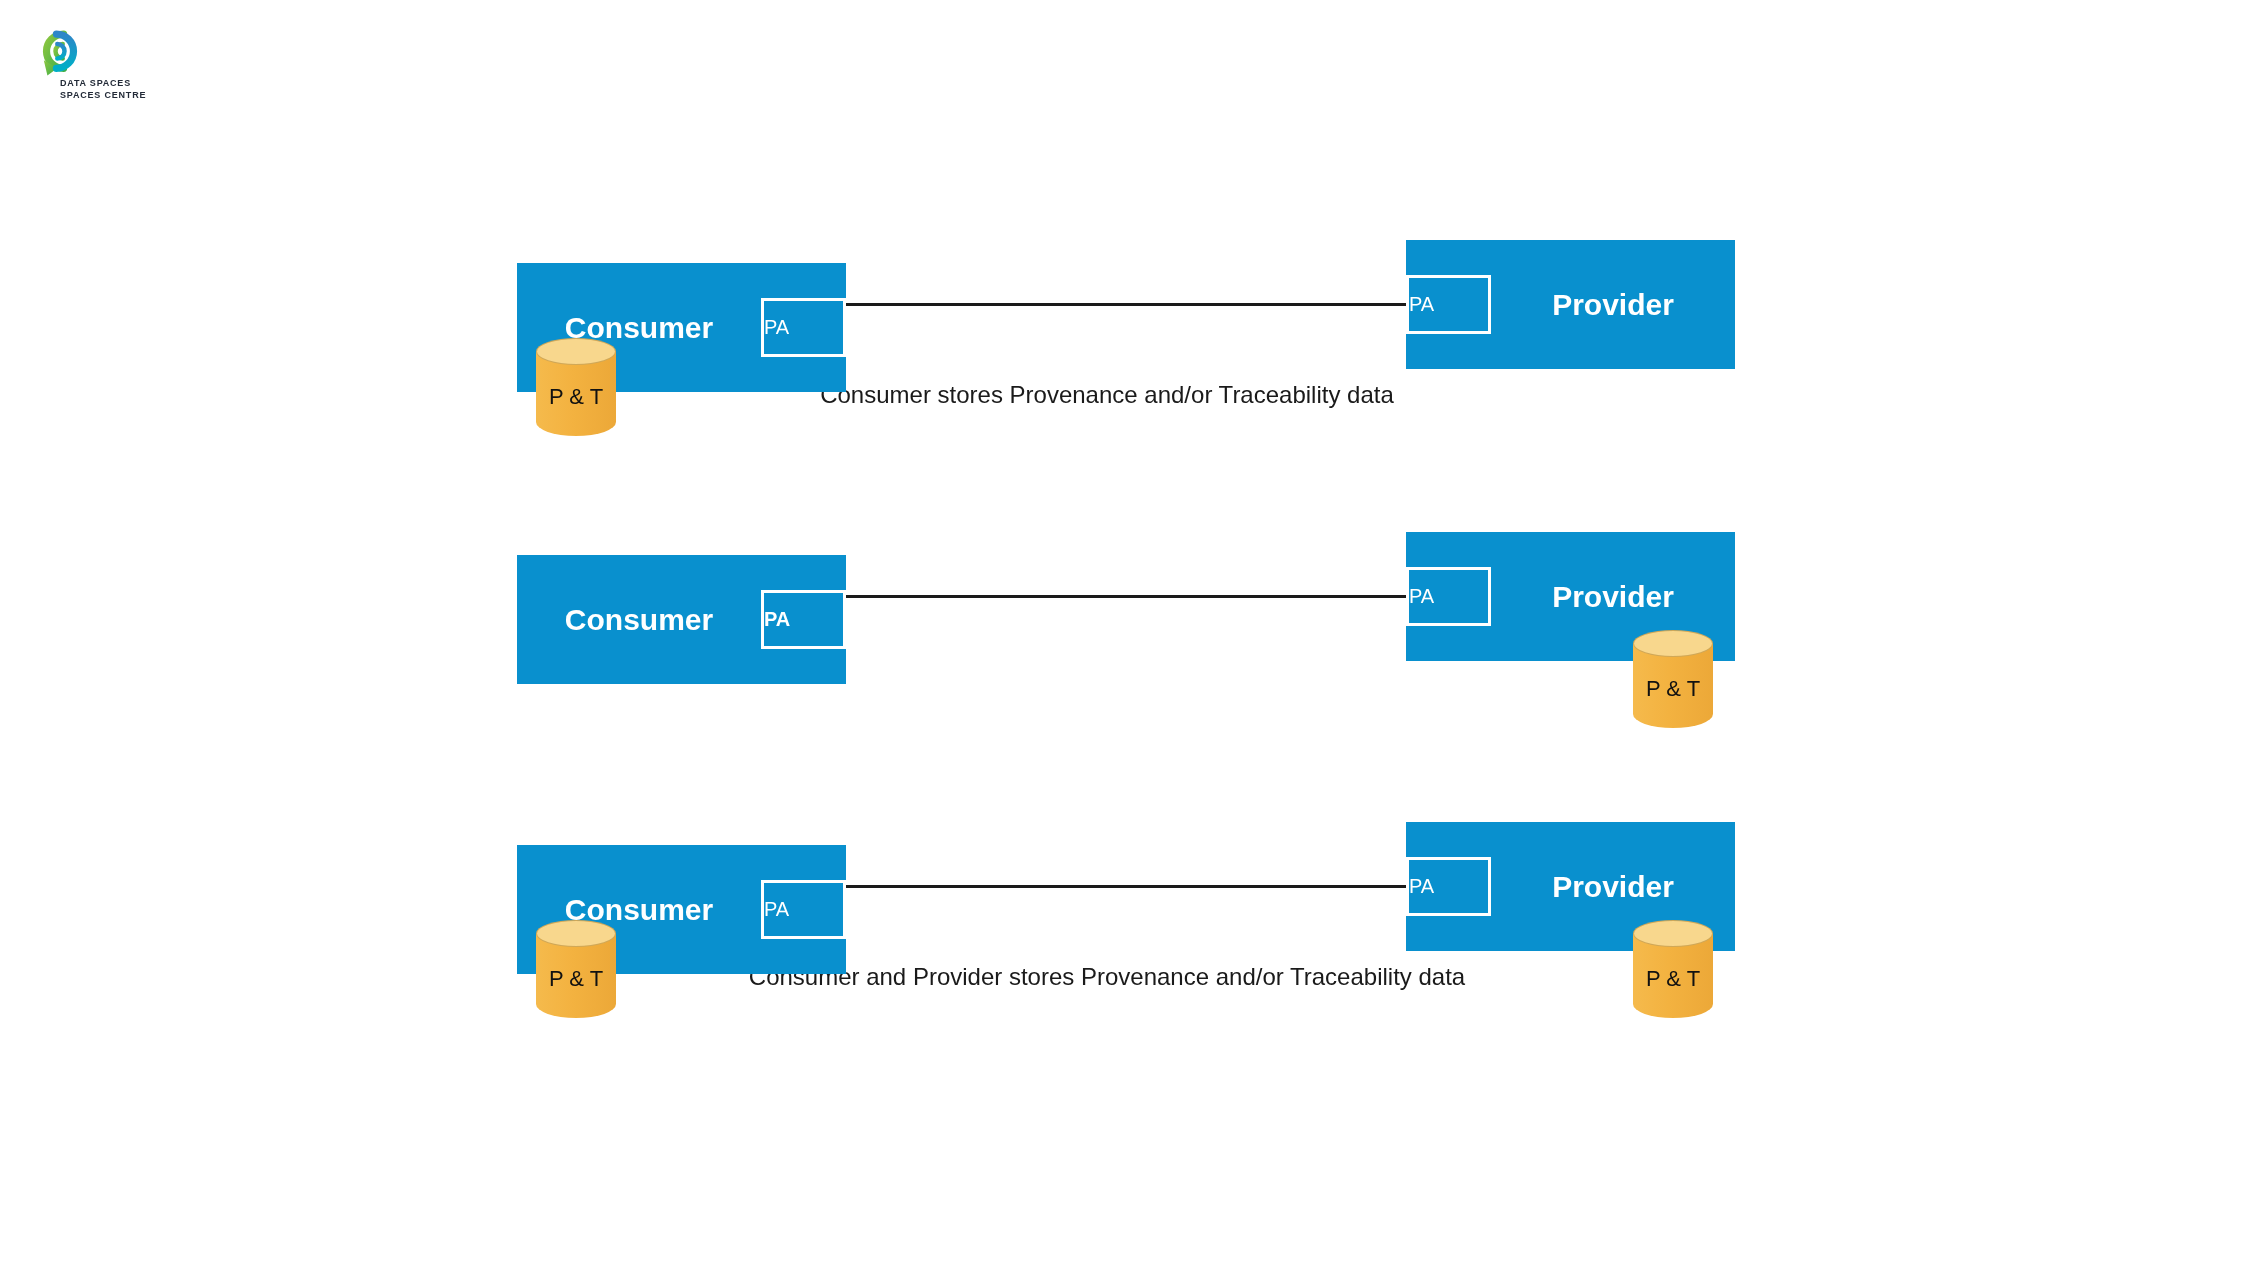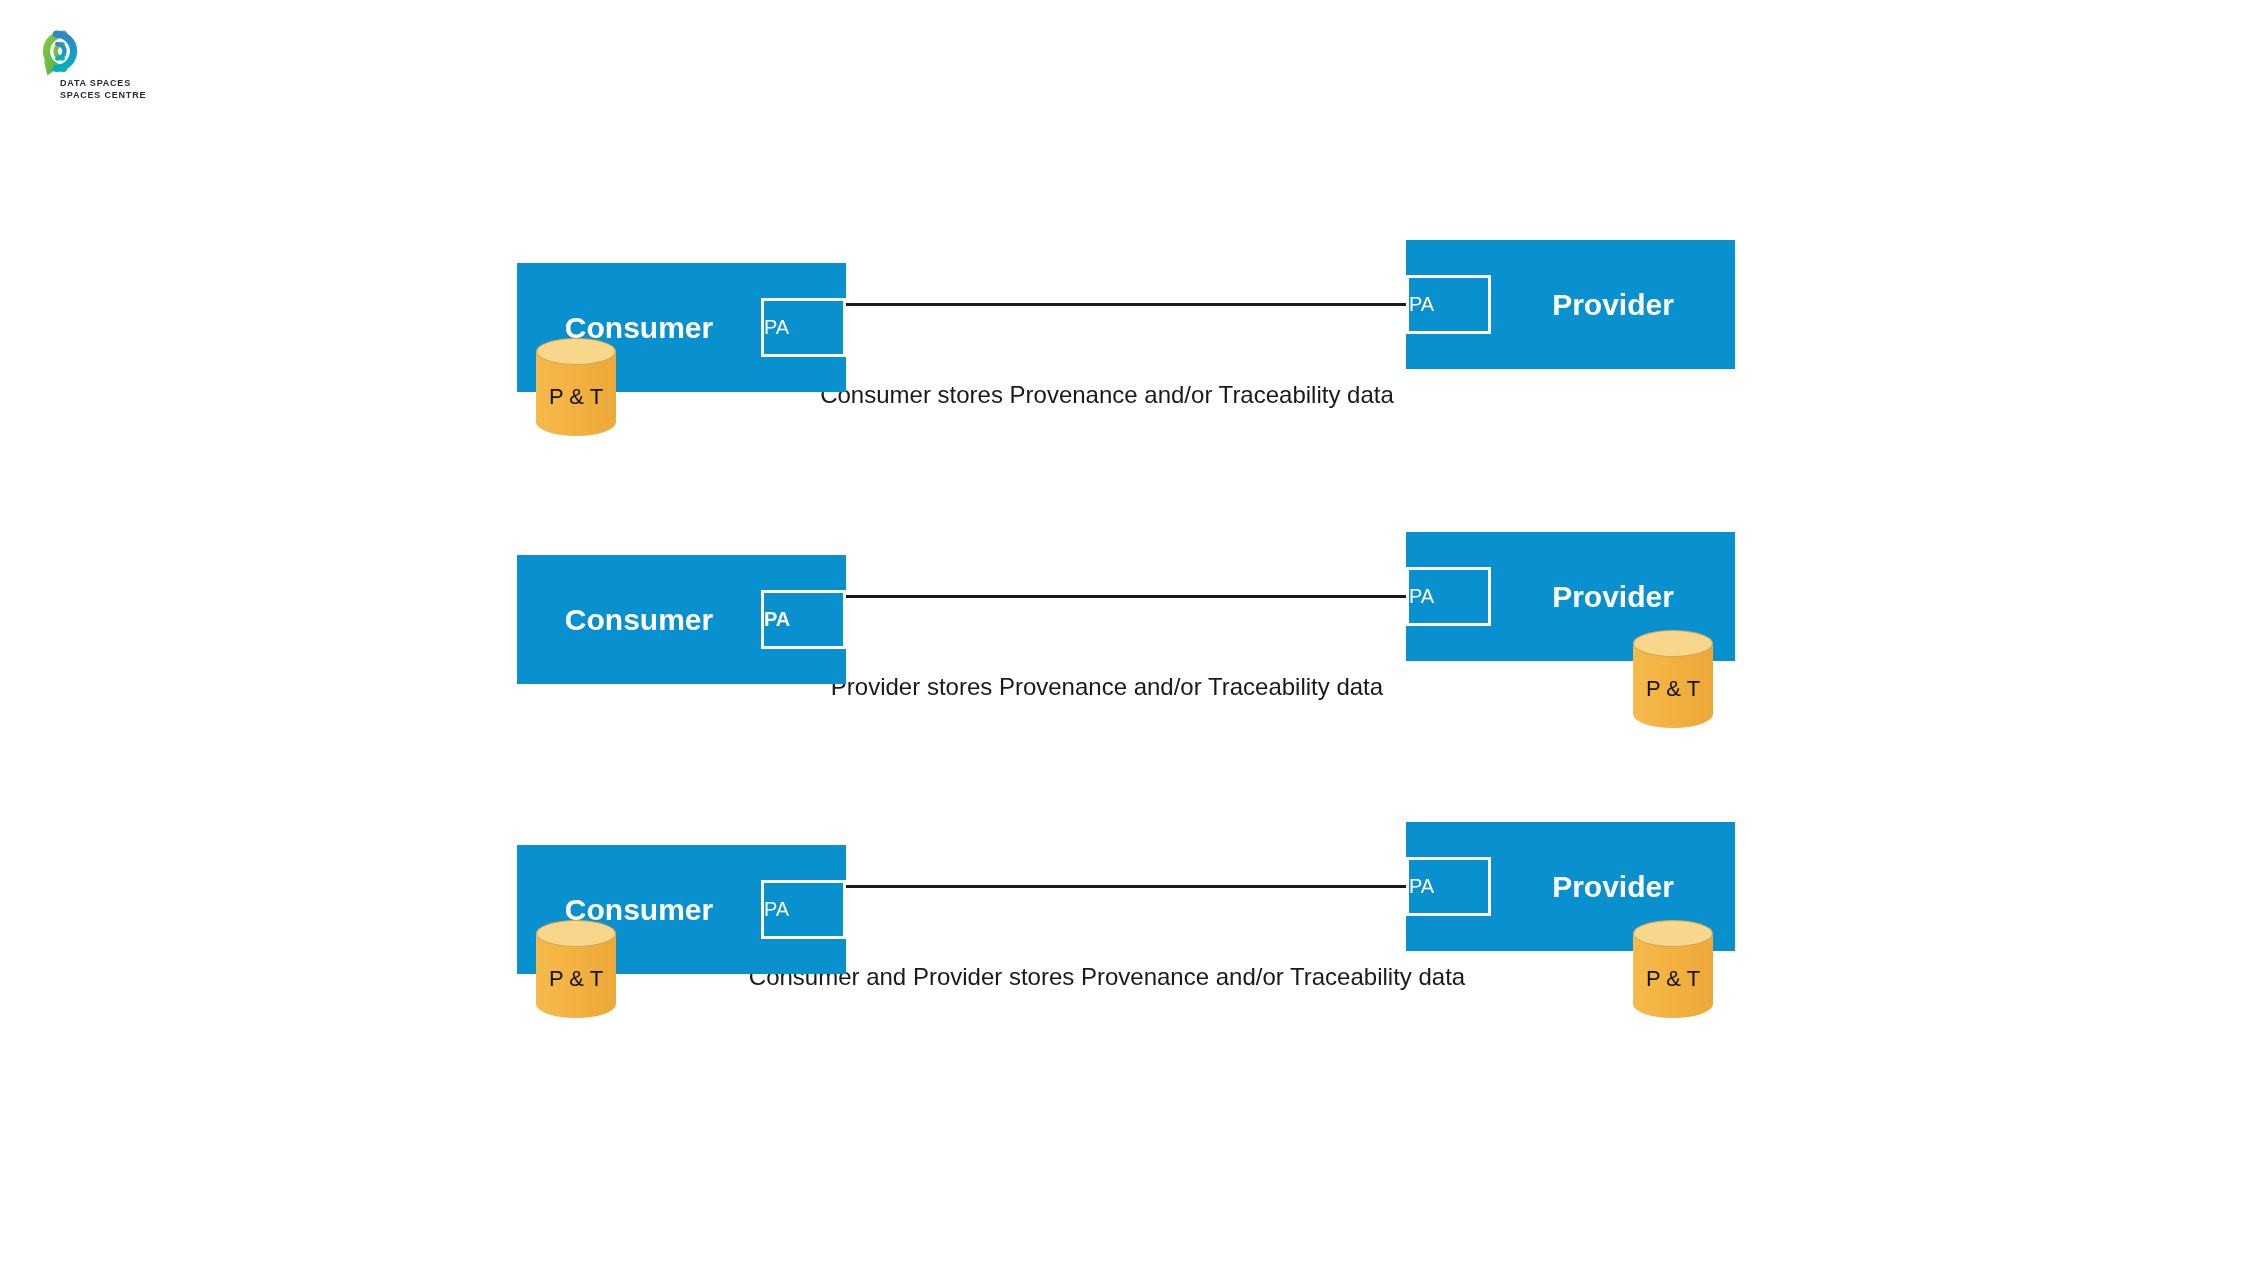--- a/index.html
+++ b/index.html
@@ -148,21 +148,20 @@
         <span>PA</span>
       </div>
       <span class="box-label">Provider</span>
     </div>
 
     <div class="cylinder cyl-provider" data-visible="true">
       <div class="cyl-body"></div>
       <div class="cyl-top"></div>
       <span class="cyl-label">P &amp; T</span>
     </div>
-    <div class="caption">Provider stores Provenance and/or Traceability data</div>
   </div>
 
   <div class="row" style="top:822px">
     <div class="connector"></div>
     <div class="box consumer-box">
       <span class="box-label">Consumer</span>
       <div class="pa pa-right">
         <span>PA</span>
       </div>
     </div>

